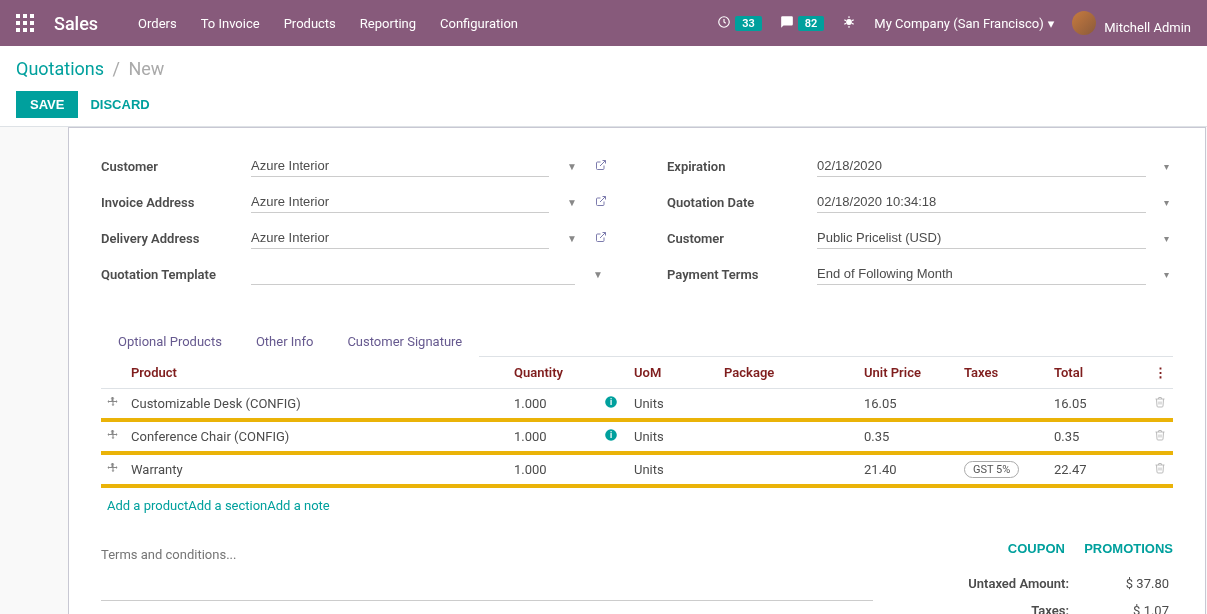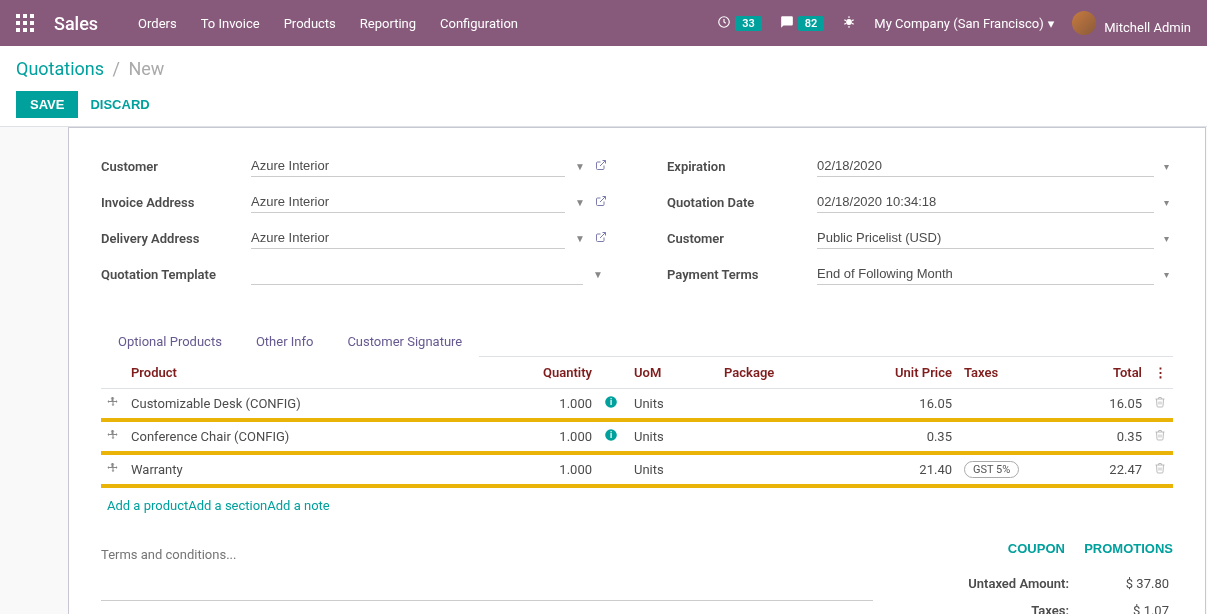--- a/index.html
+++ b/index.html
@@ -28,32 +28,32 @@
 .btn-primary { background: #00A09D; color: #fff; border: none; padding: 6px 14px; font-size: 13px; font-weight: 600; cursor: pointer; }
 .btn-link { background: none; border: none; color: #00A09D; font-size: 13px; font-weight: 600; cursor: pointer; }
 
 .form-sheet-bg { background: #f9f9f9; padding: 0; display: flex; }
 .form-sheet { background: #fff; border: 1px solid #c8c8d3; margin: 0 0 0 68px; flex: 1; padding: 24px 32px; min-height: 500px; max-width: 1138px; }
 
 .form-group { display: flex; gap: 60px; }
 .form-col { flex: 1; }
 .field-row { display: flex; align-items: center; margin-bottom: 8px; min-height: 28px; }
 .field-label { width: 150px; font-weight: 600; font-size: 13px; color: #4c4c4c; }
-.field-widget { flex: 1; display: flex; align-items: center; gap: 6px; }
+.field-widget { flex: 1; display: flex; align-items: center; gap: 14px; }
 .m2o-input { flex: 1; border: none; border-bottom: 1px solid #ccc; padding: 3px 0; font-size: 13px; color: #4c4c4c; background: transparent; outline: none; }
 .m2o-caret { color: #888; font-size: 10px; cursor: pointer; padding: 0 4px; }
 .ext-link { color: #7C7BAD; cursor: pointer; font-size: 13px; }
 
 .tabs { display: flex; border-bottom: 1px solid #dee2e6; margin-top: 28px; }
 .tab { padding: 8px 16px; border: 1px solid transparent; border-bottom: none; cursor: pointer; font-size: 13px; color: #66598f; background: #fff; position: relative; top: 1px; }
 .tab.active { border-color: #dee2e6; border-bottom: 1px solid #fff; color: #4c4c4c; border-radius: 4px 4px 0 0; }
 
 .order-table { width: 100%; border-collapse: collapse; margin-top: 0; }
 .order-table th { text-align: left; font-weight: 600; padding: 8px 6px; font-size: 13px; border-bottom: 1px solid #dee2e6; color: #7f1d1d; }
-.order-table th.num, .order-table td.num { text-align: right; }
+.order-table th.num, .order-table td.num { }
 .order-table td { padding: 6px 6px; font-size: 13px; border-bottom: 4px solid #eab308; vertical-align: middle; }
 .drag-handle { color: #aaa; cursor: move; width: 16px; }
 .info-icon { color: #00A09D; cursor: pointer; display: inline-block; width: 15px; height: 15px; }
 .trash-icon { color: #bbb; cursor: pointer; width: 14px; }
 .tax-tag { display: inline-block; border: 1px solid #aaa; border-radius: 10px; padding: 1px 8px; font-size: 11px; color: #555; }
 .th-menu { text-align: right; color: #888; cursor: pointer; }
 
 .add-links { padding: 10px 6px; display: flex; }
 .add-link { color: #00A09D; cursor: pointer; font-size: 13px; }
 

